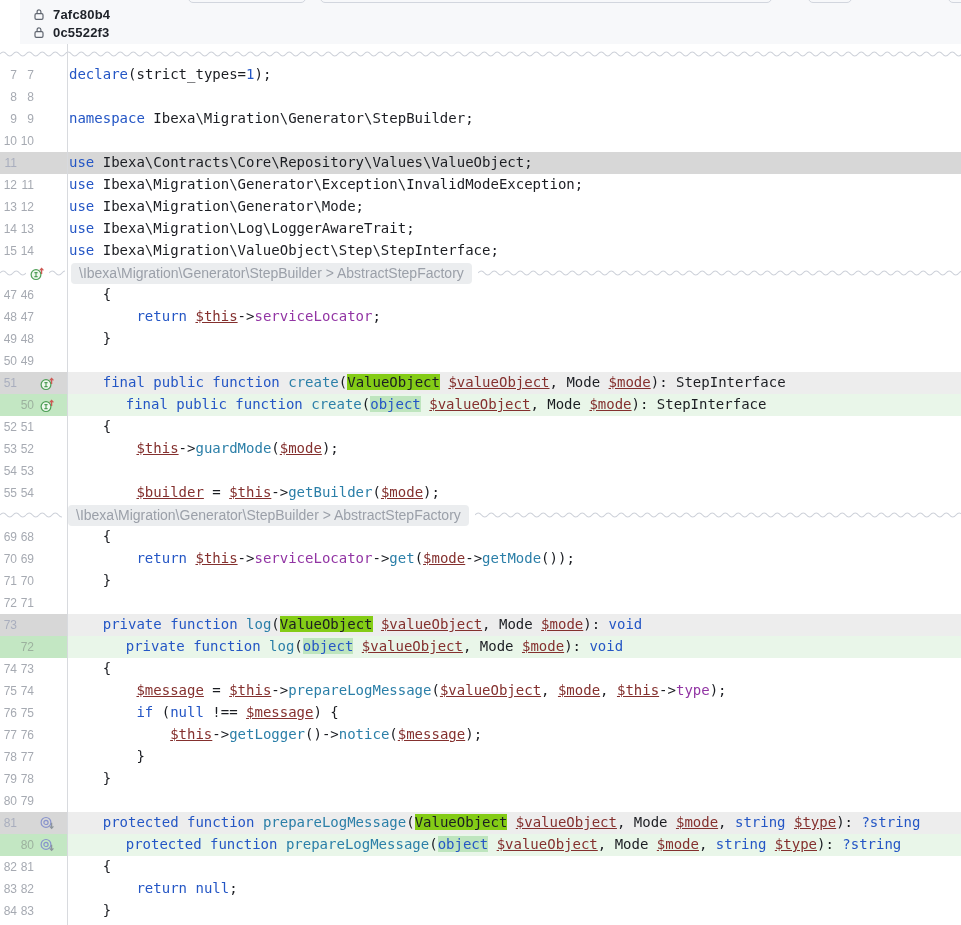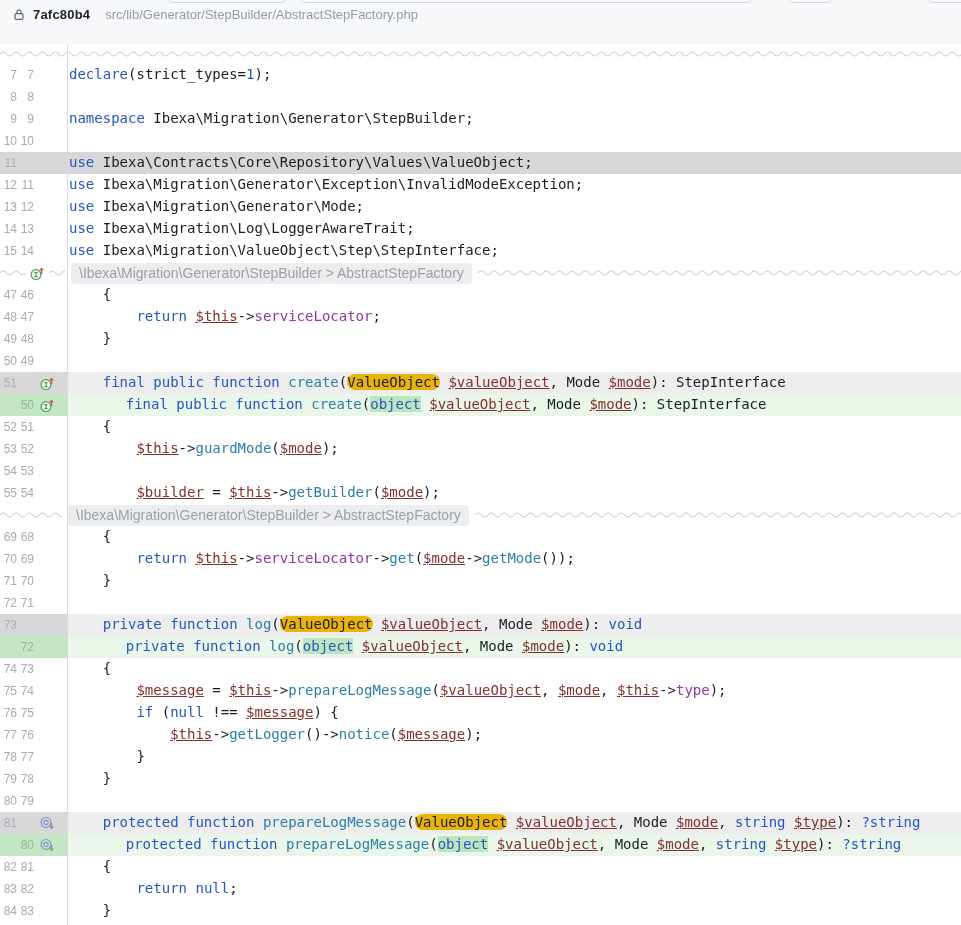--- a/index.html
+++ b/index.html
@@ -1,21 +1,21 @@
 <!DOCTYPE html>
 <html><head>
 <meta charset="utf-8">
 <style>
   * { margin:0; padding:0; box-sizing:border-box; }
   html,body { background:#fff; }
   .app { position:relative; width:961px; height:925px; overflow:hidden; background:#fff;
          font-family:"Liberation Sans", sans-serif; }
 
   
-  .hdr { position:relative; height:44px; background:#f7f8fa; padding:5px 0 0 5px; overflow:hidden; }
+  .hdr { position:relative; height:44px; background:#f7f8fa; padding:5px 0 0 5px; overflow:hidden;margin-left:20px; }
   .hrow { display:flex; align-items:center; height:18px; gap:5px; }
   .hash { font-size:13px; font-weight:700; color:#20242b; letter-spacing:.2px; }
   .fpath { font-size:13px; color:#949aa5; margin-left:10px; }
   .chiptop { position:absolute; top:-7px; height:10px; border:1px solid #d2d6de; border-radius:7px; background:transparent; }
 
   
   .rows { position:relative; }
   .row { display:flex; height:22px; align-items:stretch; background:#fff; }
   .gut { width:68px; flex:none; display:flex; align-items:center; font-size:12px; color:#a6aab2;
          border-right:1px solid #d8dade; }
@@ -32,21 +32,21 @@
   .row.addmod .code { background:#e9f6e9;padding-left:24px; }
   .row.rem .g1, .row.remmod .g1 { color:#a9aebe; }
   .row.addmod .g2 { color:#9cb19e; }
 
   .tok.kw  { color:#2456c5; }
   .tok.num { color:#2456c5; }
   .tok.var { color:#84302e;text-decoration:underline; }
   .tok.fn  { color:#2b7fa8; }
   .tok.fld { color:#9235a4; }
   .tok.pl  { color:#1b1d22; }
-  .row.remmod .tok.hlw { background:#eab308;border-radius:8px; }
+  .row.remmod .tok.hlw { background:#84cc16; }
   .row.addmod .tok.hlw { background:#bee5be; }
 
   
   .row.sep { position:relative; background:#fff; align-items:center; }
   .vline { position:absolute; left:67px; top:0; bottom:0; width:1px; background:#d8dade; }
   .wavesvg { display:block; }
   .chip { margin:0 6px; background:#ebedef; border-radius:4px; padding:2px 8px 3px;
           font-size:14px; color:#9ba0a9; white-space:nowrap; flex:none; }
   .wraps { flex:1; overflow:hidden; height:10px; }
   .wfix { flex:none; height:10px; overflow:hidden; }
@@ -64,21 +64,29 @@
     <div class="chiptop" style="left:788px;width:44px;"></div>
     <div class="chiptop" style="left:928px;width:40px;"></div>
     <div class="hrow">
       <span class="gi">
         <svg width="12" height="13" viewBox="0 0 12 13">
             <rect x="2" y="5.6" width="8" height="5.8" rx="1.3" fill="none" stroke="#606670" stroke-width="1.2"></rect>
             <path d="M4.1 5.6 V3.7 a1.9 1.9 0 0 1 3.8 0 V5.6" fill="none" stroke="#606670" stroke-width="1.2"></path>
           </svg>
       </span>
       <span class="hash">7afc80b4</span>
-      <span class="fpath">src/lib/Generator/StepBuilder/AbstractStepFactory.php</span>
+    </div>
+    <div class="hrow">
+      <span class="gi">
+        <svg width="12" height="13" viewBox="0 0 12 13">
+            <rect x="2" y="5.6" width="8" height="5.8" rx="1.3" fill="none" stroke="#606670" stroke-width="1.2"></rect>
+            <path d="M4.1 5.6 V3.7 a1.9 1.9 0 0 1 3.8 0 V5.6" fill="none" stroke="#606670" stroke-width="1.2"></path>
+          </svg>
+      </span>
+      <span class="hash">0c5522f3</span>
     </div>
   </div>
 
   <div class="toprow">
     <div class="vline"></div>
     <span class="wraps" id="topwave">
         <svg class="wavesvg" width="961" height="10" viewBox="0 0 961 10">
           <path d="M0 5 q3.25 -4 6.5 0 q3.25 4 6.5 0 q3.25 -4 6.5 0 q3.25 4 6.5 0 q3.25 -4 6.5 0 q3.25 4 6.5 0 q3.25 -4 6.5 0 q3.25 4 6.5 0 q3.25 -4 6.5 0 q3.25 4 6.5 0 q3.25 -4 6.5 0 q3.25 4 6.5 0 q3.25 -4 6.5 0 q3.25 4 6.5 0 q3.25 -4 6.5 0 q3.25 4 6.5 0 q3.25 -4 6.5 0 q3.25 4 6.5 0 q3.25 -4 6.5 0 q3.25 4 6.5 0 q3.25 -4 6.5 0 q3.25 4 6.5 0 q3.25 -4 6.5 0 q3.25 4 6.5 0 q3.25 -4 6.5 0 q3.25 4 6.5 0 q3.25 -4 6.5 0 q3.25 4 6.5 0 q3.25 -4 6.5 0 q3.25 4 6.5 0 q3.25 -4 6.5 0 q3.25 4 6.5 0 q3.25 -4 6.5 0 q3.25 4 6.5 0 q3.25 -4 6.5 0 q3.25 4 6.5 0 q3.25 -4 6.5 0 q3.25 4 6.5 0 q3.25 -4 6.5 0 q3.25 4 6.5 0 q3.25 -4 6.5 0 q3.25 4 6.5 0 q3.25 -4 6.5 0 q3.25 4 6.5 0 q3.25 -4 6.5 0 q3.25 4 6.5 0 q3.25 -4 6.5 0 q3.25 4 6.5 0 q3.25 -4 6.5 0 q3.25 4 6.5 0 q3.25 -4 6.5 0 q3.25 4 6.5 0 q3.25 -4 6.5 0 q3.25 4 6.5 0 q3.25 -4 6.5 0 q3.25 4 6.5 0 q3.25 -4 6.5 0 q3.25 4 6.5 0 q3.25 -4 6.5 0 q3.25 4 6.5 0 q3.25 -4 6.5 0 q3.25 4 6.5 0 q3.25 -4 6.5 0 q3.25 4 6.5 0 q3.25 -4 6.5 0 q3.25 4 6.5 0 q3.25 -4 6.5 0 q3.25 4 6.5 0 q3.25 -4 6.5 0 q3.25 4 6.5 0 q3.25 -4 6.5 0 q3.25 4 6.5 0 q3.25 -4 6.5 0 q3.25 4 6.5 0 q3.25 -4 6.5 0 q3.25 4 6.5 0 q3.25 -4 6.5 0 q3.25 4 6.5 0 q3.25 -4 6.5 0 q3.25 4 6.5 0 q3.25 -4 6.5 0 q3.25 4 6.5 0 q3.25 -4 6.5 0 q3.25 4 6.5 0 q3.25 -4 6.5 0 q3.25 4 6.5 0 q3.25 -4 6.5 0 q3.25 4 6.5 0 q3.25 -4 6.5 0 q3.25 4 6.5 0 q3.25 -4 6.5 0 q3.25 4 6.5 0 q3.25 -4 6.5 0 q3.25 4 6.5 0 q3.25 -4 6.5 0 q3.25 4 6.5 0 q3.25 -4 6.5 0 q3.25 4 6.5 0 q3.25 -4 6.5 0 q3.25 4 6.5 0 q3.25 -4 6.5 0 q3.25 4 6.5 0 q3.25 -4 6.5 0 q3.25 4 6.5 0 q3.25 -4 6.5 0 q3.25 4 6.5 0 q3.25 -4 6.5 0 q3.25 4 6.5 0 q3.25 -4 6.5 0 q3.25 4 6.5 0 q3.25 -4 6.5 0 q3.25 4 6.5 0 q3.25 -4 6.5 0 q3.25 4 6.5 0 q3.25 -4 6.5 0 q3.25 4 6.5 0 q3.25 -4 6.5 0 q3.25 4 6.5 0 q3.25 -4 6.5 0 q3.25 4 6.5 0 q3.25 -4 6.5 0 q3.25 4 6.5 0 q3.25 -4 6.5 0 q3.25 4 6.5 0 q3.25 -4 6.5 0 q3.25 4 6.5 0 q3.25 -4 6.5 0 q3.25 4 6.5 0 q3.25 -4 6.5 0 q3.25 4 6.5 0 q3.25 -4 6.5 0 q3.25 4 6.5 0 q3.25 -4 6.5 0 q3.25 4 6.5 0 q3.25 -4 6.5 0 q3.25 4 6.5 0 q3.25 -4 6.5 0 q3.25 4 6.5 0 q3.25 -4 6.5 0 q3.25 4 6.5 0 q3.25 -4 6.5 0 q3.25 4 6.5 0 q3.25 -4 6.5 0 q3.25 4 6.5 0 q3.25 -4 6.5 0 q3.25 4 6.5 0 q3.25 -4 6.5 0 q3.25 4 6.5 0" fill="none" stroke="#cdd1d9" stroke-width="1.1"></path>
         </svg>
       </span>

